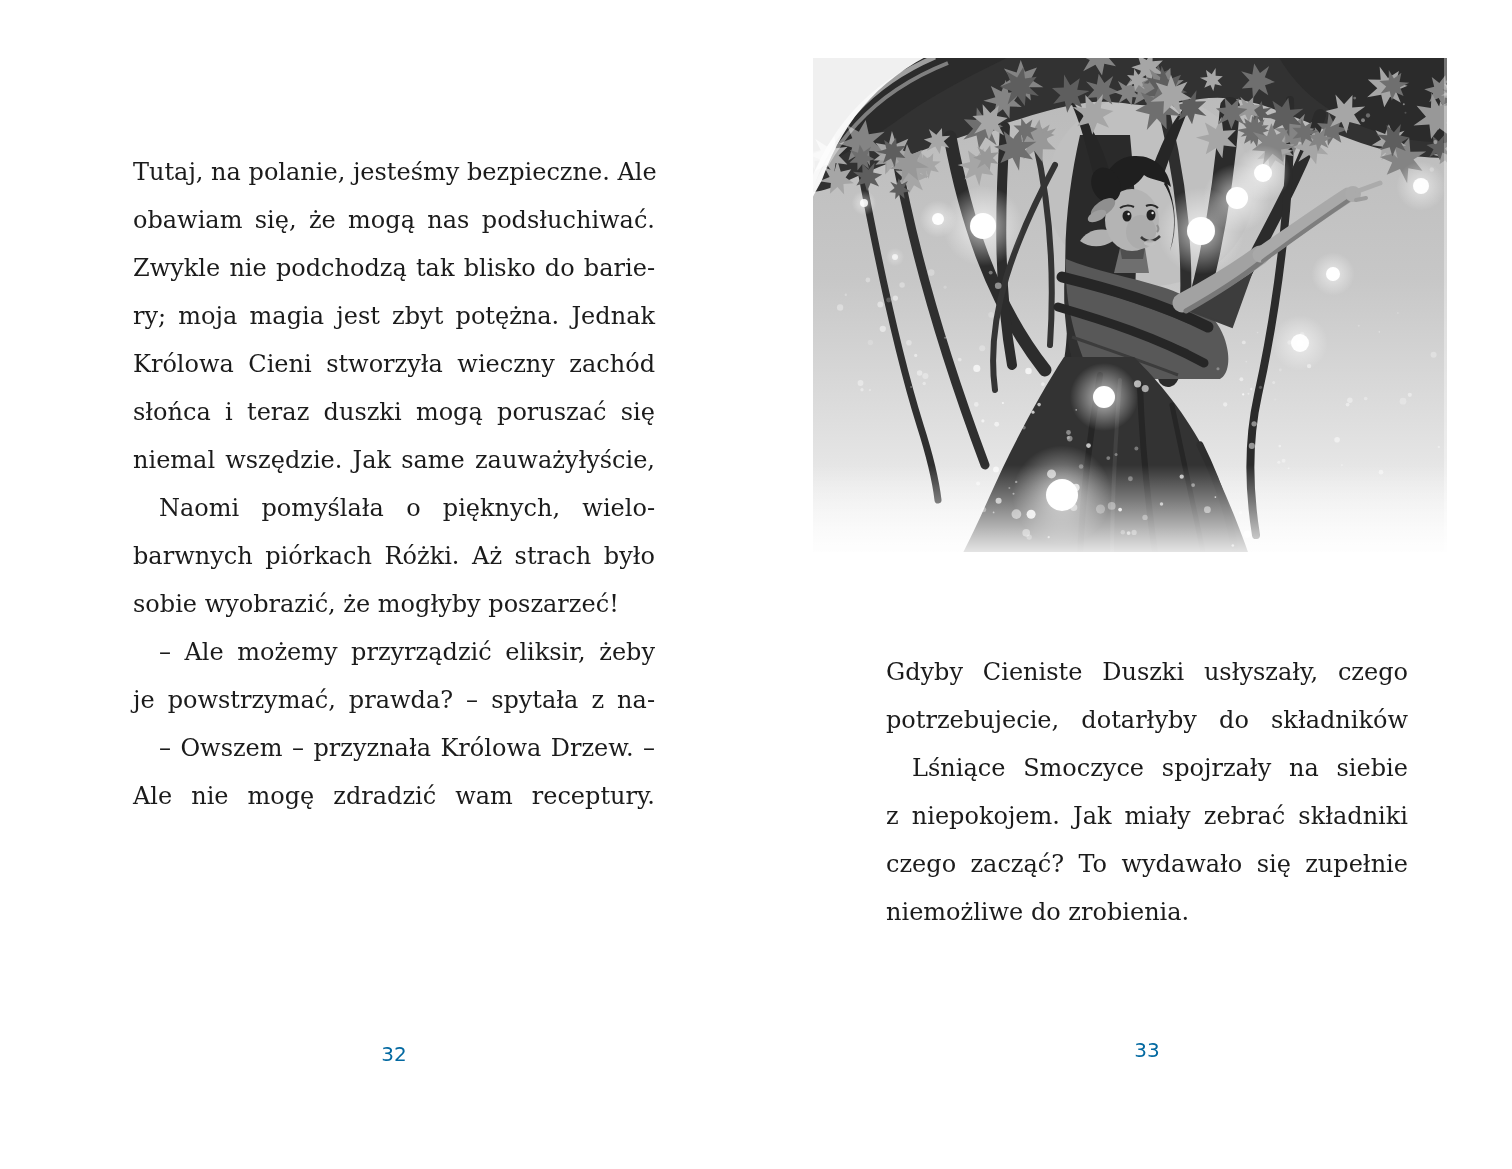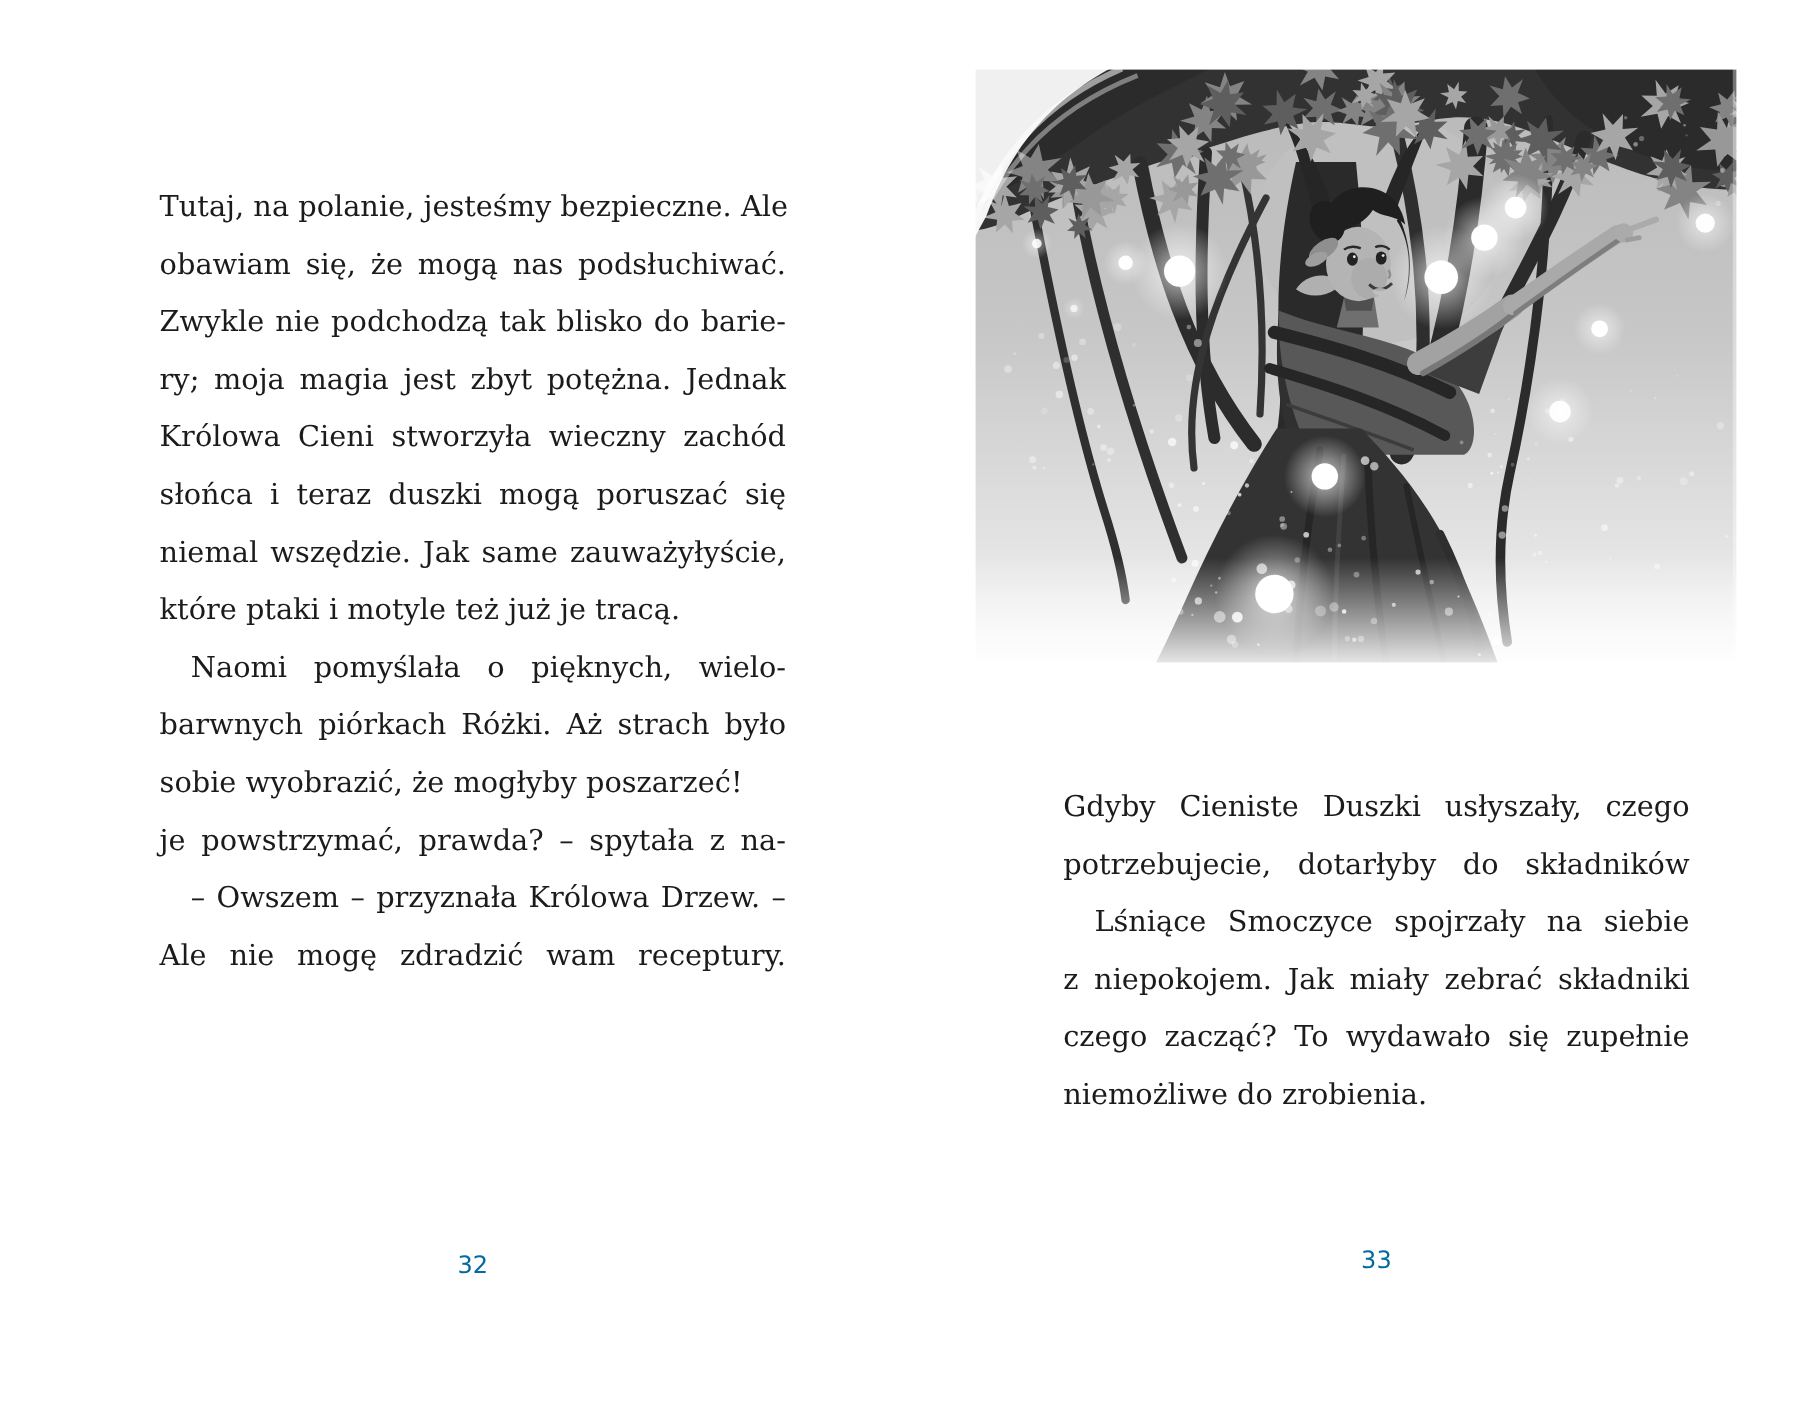--- a/index.html
+++ b/index.html
@@ -26,24 +26,24 @@
 
 <div>
   <div id="left-text" class="text-col">
       <div class="line just">Tutaj, na polanie, jesteśmy bezpieczne. Ale</div>
       <div class="line just">obawiam się, że mogą nas podsłuchiwać.</div>
       <div class="line just">Zwykle nie podchodzą tak blisko do barie-</div>
       <div class="line just">ry; moja magia jest zbyt potężna. Jednak</div>
       <div class="line just">Królowa Cieni stworzyła wieczny zachód</div>
       <div class="line just">słońca i teraz duszki mogą poruszać się</div>
       <div class="line just">niemal wszędzie. Jak same zauważyłyście,</div>
-      <div class="line">które ptaki i motyle też już je tracą.</div>
       <div class="line indent just">Naomi pomyślała o pięknych, wielo-</div>
       <div class="line just">barwnych piórkach Różki. Aż strach było</div>
       <div class="line">sobie wyobrazić, że mogłyby poszarzeć!</div>
+      <div class="line indent just">– Ale możemy przyrządzić eliksir, żeby</div>
       <div class="line just">je powstrzymać, prawda? – spytała z na-</div>
       <div class="line indent just">– Owszem – przyznała Królowa Drzew. –</div>
       <div class="line just">Ale nie mogę zdradzić wam receptury.</div>
     </div>
   <div id="pagenum-left" class="pagenum">32</div>
 </div>
 
 <div>
 
   <div id="illustration-box">

